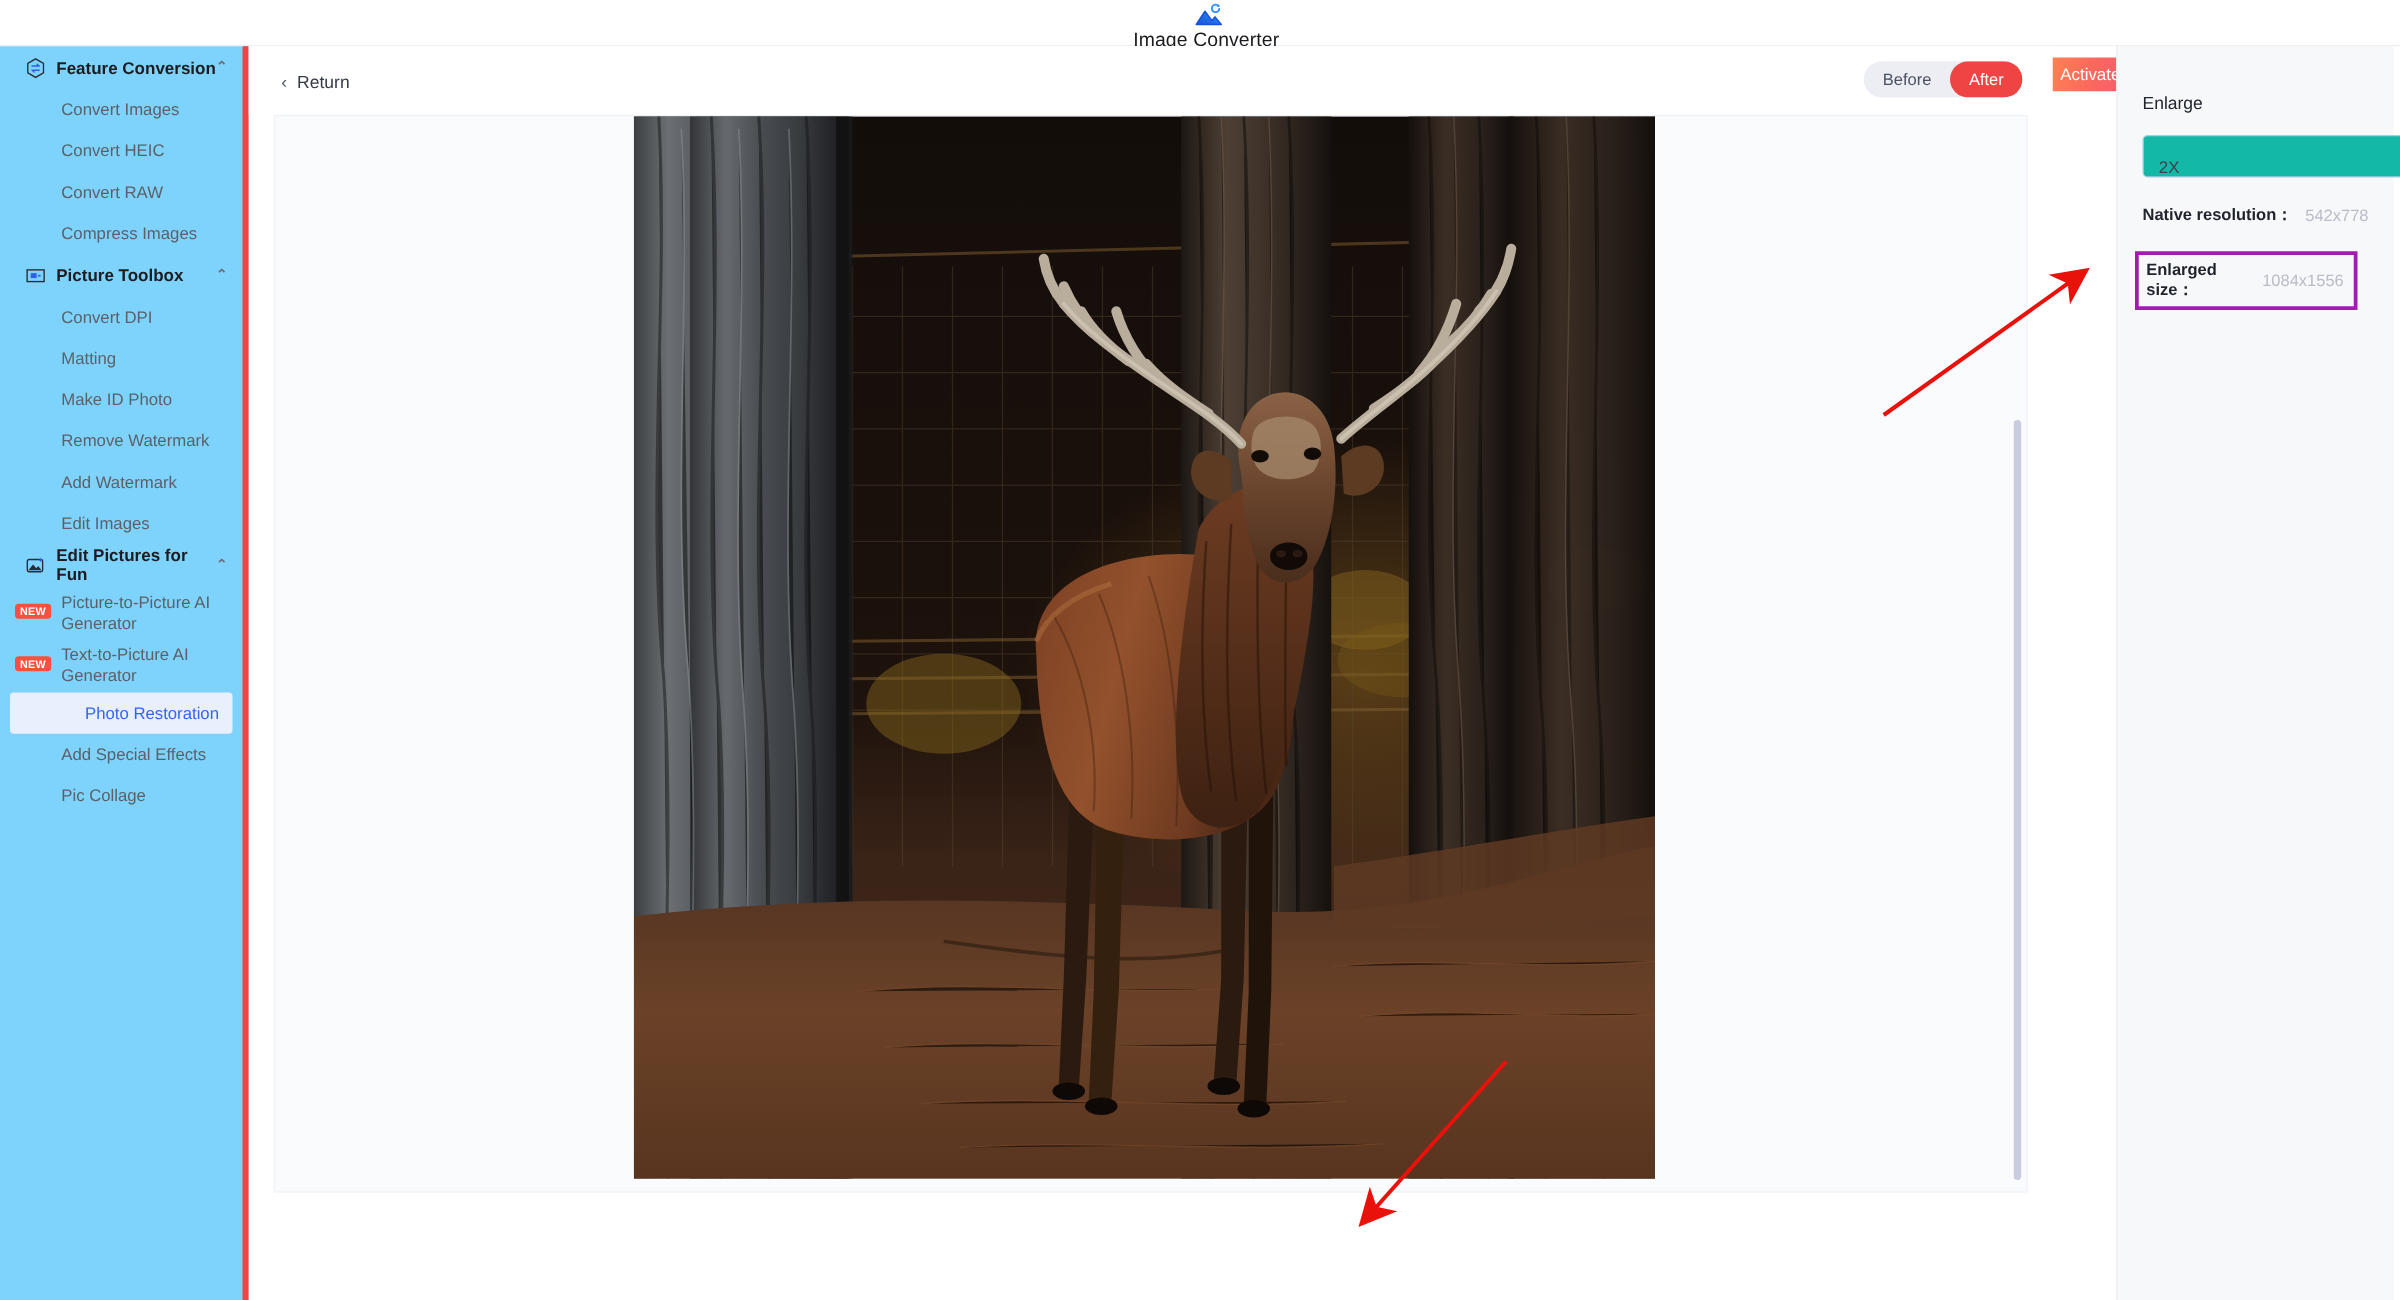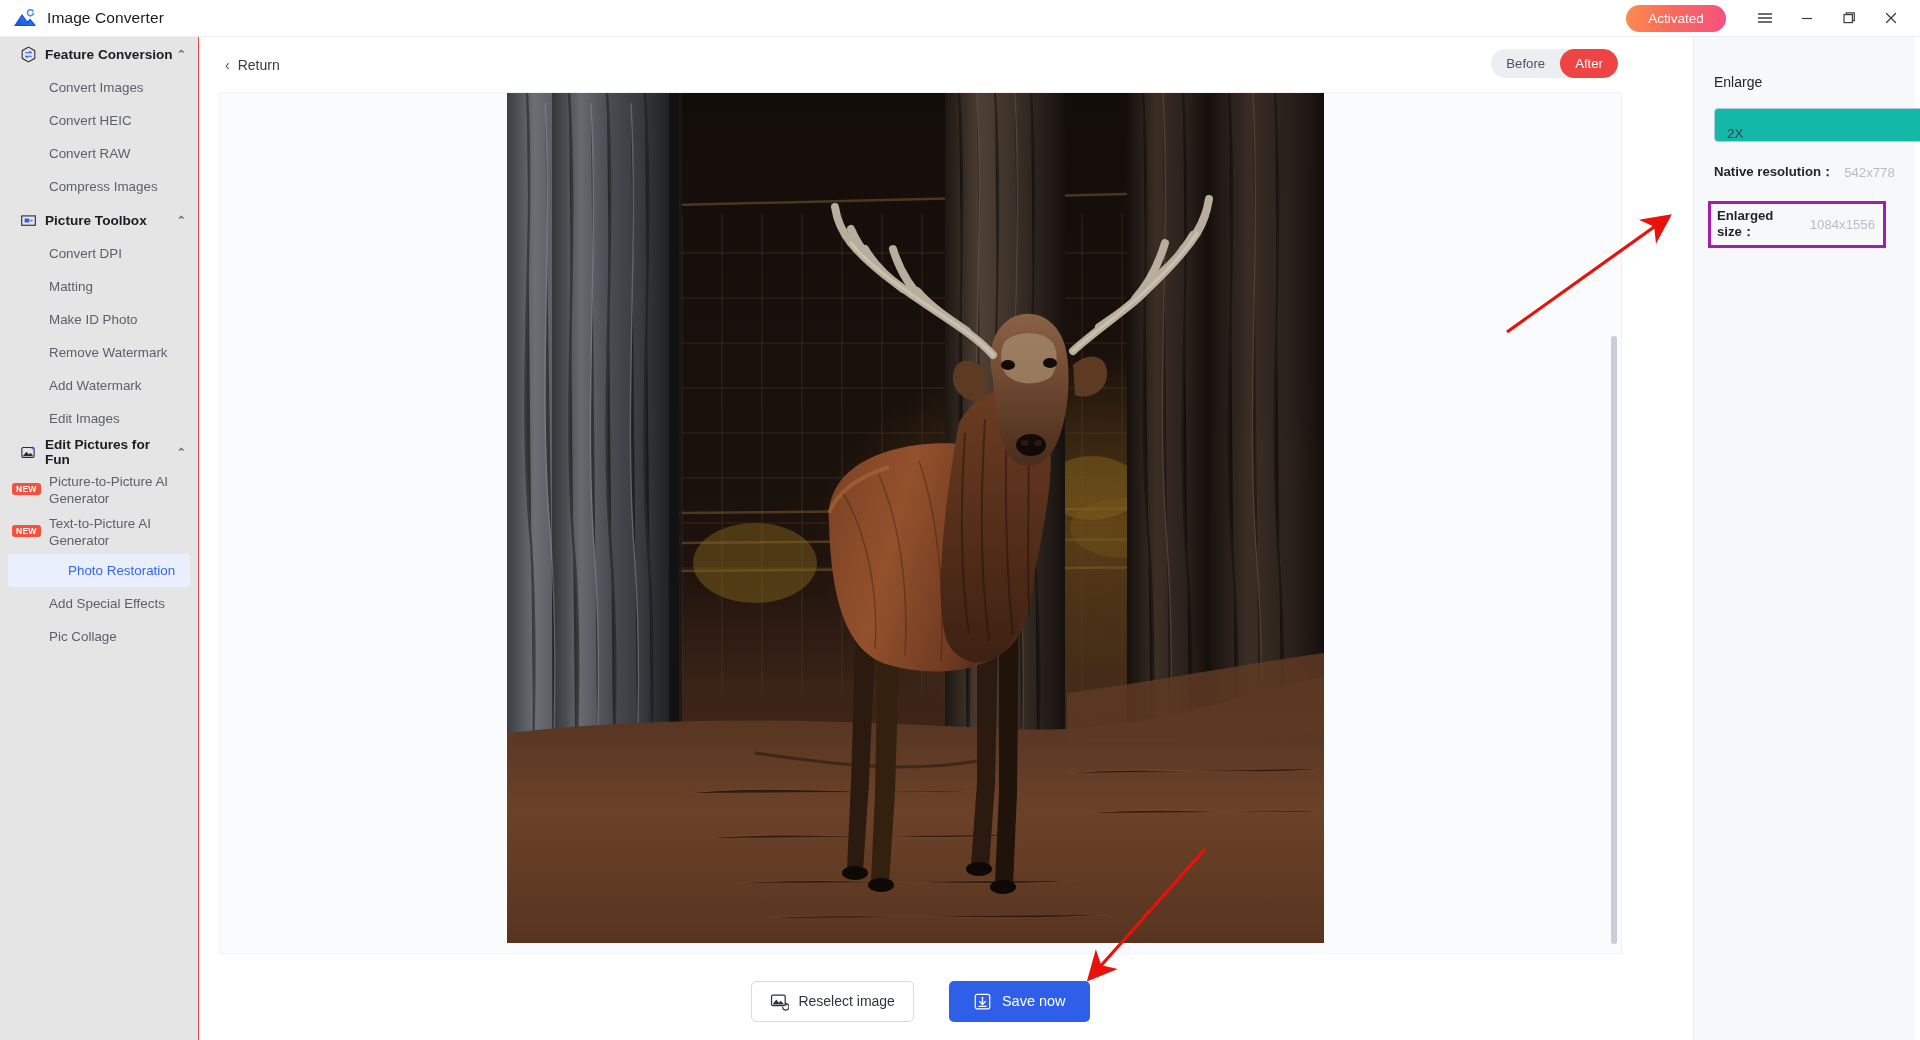--- a/index.html
+++ b/index.html
@@ -9,20 +9,21 @@
     background: #ffffff;
     overflow: hidden;
   }
   #app { position: relative; width: 1920px; height: 1040px; }
 
   
   .titlebar {
     position: absolute; left: 0; top: 0; width: 1920px; height: 37px;
     background: #ffffff; display: flex; align-items: center;
     border-bottom: 1px solid #f0f0f2;
+    flex-direction: column;
   }
   .app-logo { margin-left: 13px; width: 24px; height: 24px; flex: none; }
   .app-title {
     margin-left: 10px; font-size: 15.5px; color: #1b1b1f; letter-spacing: .1px;
   }
   .tb-right {
     margin-left: auto; display: flex; align-items: center; gap: 0; padding-right: 8px;
   }
   .activated {
     height: 27px; min-width: 100px; padding: 0 17px; border-radius: 14px;
@@ -31,21 +32,21 @@
     justify-content: center; margin-right: 18px; cursor: pointer;
   }
   .winbtn {
     width: 42px; height: 34px; display: flex; align-items: center;
     justify-content: center; cursor: pointer; color: #3c3c42;
   }
 
   
   .sidebar {
     position: absolute; left: 0; top: 37px; width: 199px; height: 1003px;
-    background: #e5e5e5; border-right: 1px solid #ef4444; overflow: hidden;
+    background: #7dd3fc; border-right: 5px solid #ef4444; overflow: hidden;
   }
   .group-head {
     display: flex; align-items: center; height: 34px; padding: 0 12px 0 20px;
     font-size: 13.6px; color: #1c1c21; font-weight: 700; cursor: pointer;
     position: relative;
   }
   .group-head .gicon { width: 17px; height: 17px; flex: none; margin-right: 8px; }
   .group-head .caret { margin-left: auto; color: #6c6c78; font-size: 11px; line-height: 1; }
   .sb-item {
     display: flex; align-items: center; min-height: 33px; padding: 4px 10px 4px 49px;
@@ -511,40 +512,20 @@
             </g>
           </g>
 
           <rect width="817" height="850" fill="none"></rect>
           <rect x="0" y="0" width="817" height="850" fill="url(#vg)"></rect>
         </svg>
       </div>
       <div class="sbar"></div>
     </div>
 
-    <div class="actionbar">
-      <div class="btn-reselect">
-        <svg width="19" height="19" viewBox="0 0 20 20">
-          <rect x="1.6" y="3.4" width="14.4" height="11" rx="1.4" fill="none" stroke="#2d3340" stroke-width="1.3"></rect>
-          <path d="M2.6 13.2 L6.6 8 L9.4 11.2 L11.2 9.1 L15 13.2 Z" fill="#2d3340"></path>
-          <path d="M13.2 15.6 a3.4 3.4 0 1 0 2.6 -3.3" fill="none" stroke="#2d3340" stroke-width="1.25"></path>
-          <path d="M18.4 11.2 L16 12.6 L16.6 15.2 Z" fill="#2d3340"></path>
-        </svg>
-        <span>Reselect image</span>
-      </div>
-      <div class="btn-save">
-        <svg width="19" height="19" viewBox="0 0 20 20">
-          <rect x="2.4" y="2.6" width="15.2" height="15.2" rx="2" fill="none" stroke="#ffffff" stroke-width="1.3"></rect>
-          <line x1="10" y1="5.6" x2="10" y2="12.6" stroke="#ffffff" stroke-width="1.4" stroke-linecap="round"></line>
-          <path d="M6.9 9.9 L10 13.1 L13.1 9.9" fill="none" stroke="#ffffff" stroke-width="1.4" stroke-linecap="round" stroke-linejoin="round"></path>
-          <line x1="6.2" y1="15.1" x2="13.8" y2="15.1" stroke="#ffffff" stroke-width="1.4" stroke-linecap="round"></line>
-        </svg>
-        <span>Save now</span>
-      </div>
-    </div>
   </div>
 
   <div class="rpanel">
     <div class="rp-title">Enlarge</div>
 
     <div class="select-box">
       <span>2X</span>
       <span class="chev-d">
         <svg width="13" height="13" viewBox="0 0 14 14">
           <path d="M3 5 L7 9.2 L11 5" fill="none" stroke="#9fb6cc" stroke-width="1.4" stroke-linecap="round" stroke-linejoin="round"></path>

